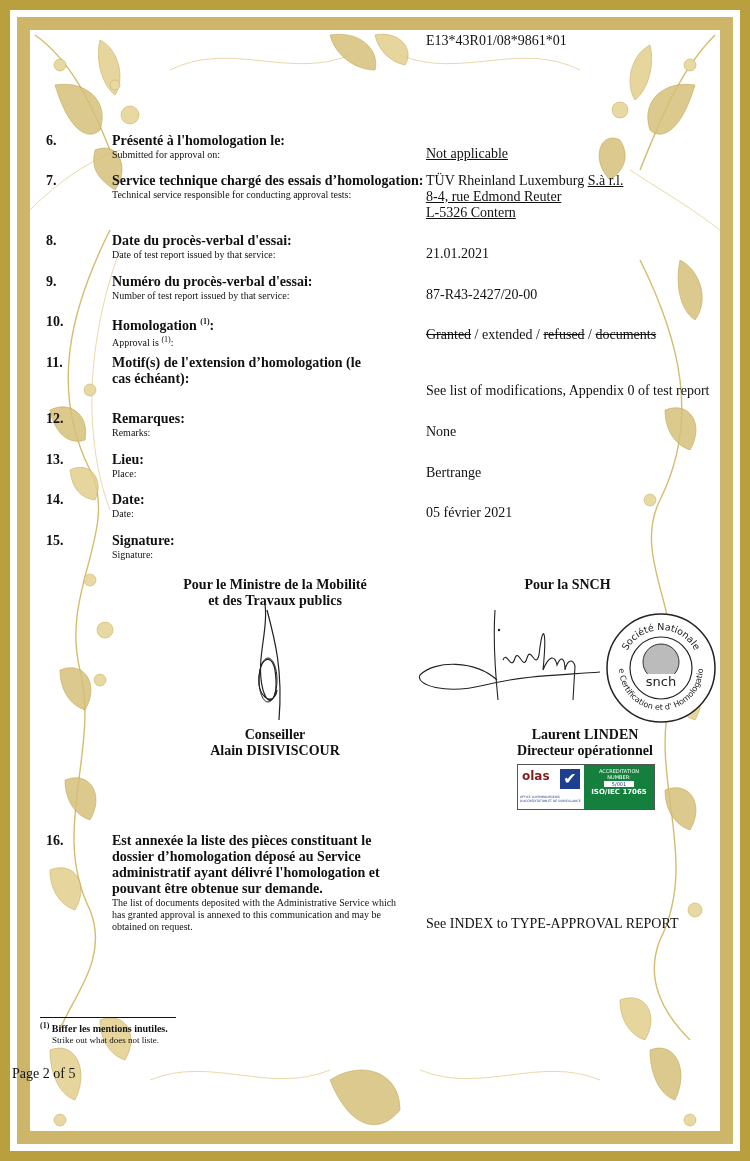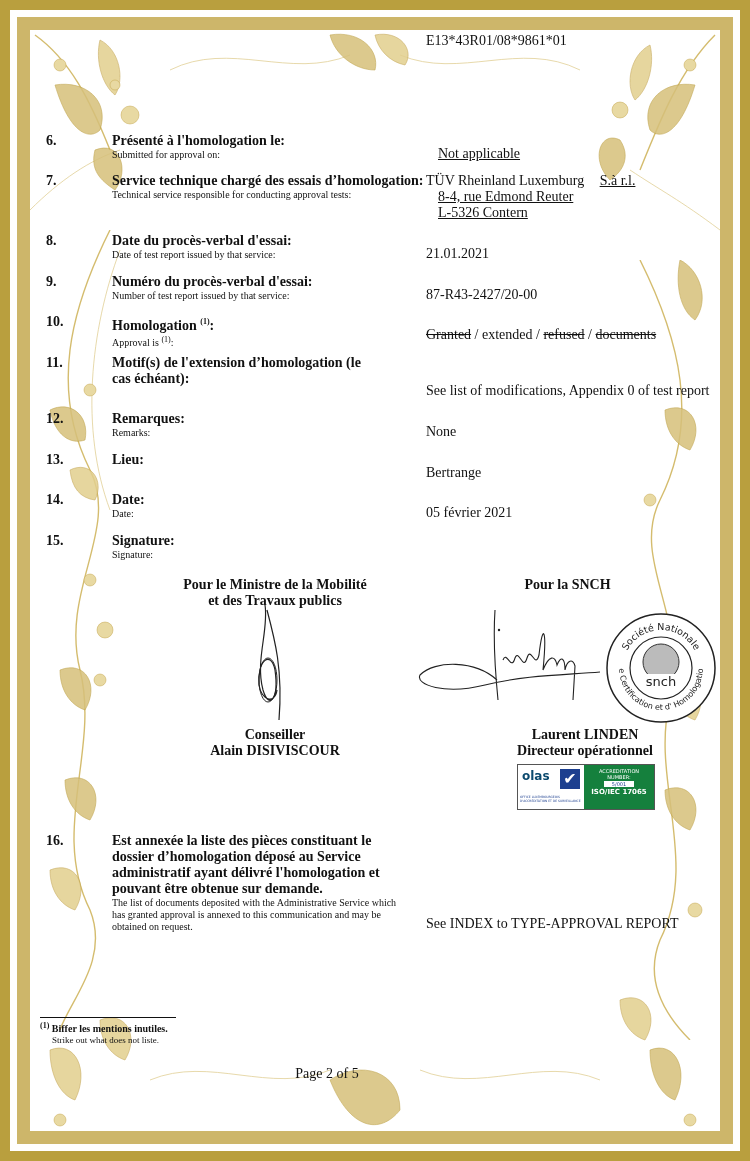--- a/index.html
+++ b/index.html
@@ -29,38 +29,38 @@
   .flower { fill: #e8d9a2; stroke: #c4a74f; stroke-width: 0.5; }
 
   .ref { position: absolute; left: 426px; top: 33px; font-size: 14px; }
 
   .row { position: absolute; left: 0; width: 750px; }
   .num { position: absolute; left: 46px; font-weight: bold; font-size: 14px; }
   .label { position: absolute; left: 112px; width: 300px; }
   .fr { font-weight: bold; font-size: 14px; line-height: 16px; }
   .en { font-size: 10px; line-height: 12px; }
   .val { position: absolute; left: 426px; font-size: 14px; line-height: 16px; }
-  .u { text-decoration: underline; margin-left: 12px; }
+  .u { text-decoration: underline; }
   .strike { text-decoration: line-through; }
   sup { font-size: 8px; }
 
   .sig-block { position: absolute; text-align: center; font-weight: bold; font-size: 14px; line-height: 16px; }
   .stamp {
     position: absolute; left: 605px; top: 612px; width: 112px; height: 112px;
   }
   .olas {
     position: absolute; left: 517px; top: 764px; width: 136px; height: 44px;
     display: flex; border: 1px solid #555;
   }
   .olas-left { width: 66px; background: #fff; position: relative; }
   .olas-right { flex: 1; background: #15803d; color: #fff; text-align: center; font-family: "DejaVu Sans", sans-serif; }
 
   .footnote-line { position: absolute; left: 40px; top: 1017px; width: 136px; border-top: 1px solid #111; }
   .footnote { position: absolute; left: 40px; top: 1020px; }
-  .page-num { position: absolute; left: 4px; width: 646px; top: 1066px; text-align: center; font-size: 14px; }
+  .page-num { position: absolute; left: 12px; width: 646px; top: 1066px; font-size: 14px; }
 </style>
 </head>
 <body>
 
 <div class="frame-outer"></div>
 <div class="frame-band"></div>
 <div class="page"></div>
 
 <svg class="deco" style="left:30px;top:30px" width="160" height="220" viewBox="0 0 160 220">
   <path class="vine" d="M5,5 C40,30 60,70 80,120"></path>
@@ -188,20 +188,21 @@
     <div class="fr">Remarques:</div>
     <div class="en">Remarks:</div>
   </div>
   <div class="val" style="top:13px">None</div>
 </div>
 
 <div class="row" style="top:452px">
   <div class="num">13.</div>
   <div class="label">
     <div class="fr">Lieu:</div>
+    <div class="en">Place:</div>
   </div>
   <div class="val" style="top:13px">Bertrange</div>
 </div>
 
 <div class="row" style="top:492px">
   <div class="num">14.</div>
   <div class="label">
     <div class="fr">Date:</div>
     <div class="en">Date:</div>
   </div>
@@ -247,21 +248,21 @@
   <rect x="38" y="62" width="36" height="14" fill="#fff"></rect>
   <text x="56" y="74" text-anchor="middle" font-family="DejaVu Sans, sans-serif" font-size="13" fill="#222">snch</text>
 </svg>
 <div class="sig-block" style="left:480px;top:727px;width:210px">
   <div>Laurent LINDEN</div>
   <div>Directeur opérationnel</div>
 </div>
 
 <div class="olas">
   <div class="olas-left">
-    <div style="position:absolute;left:4px;top:4px;font-family:'DejaVu Sans',sans-serif;font-weight:bold;font-size:12px;color:#0c4a6e;">olas</div>
+    <div style="position:absolute;left:4px;top:4px;font-family:'DejaVu Sans',sans-serif;font-weight:bold;font-size:12px;color:#7f1d1d;">olas</div>
     <div style="position:absolute;right:4px;top:4px;width:20px;height:20px;background:#1c3f8f;color:#fff;font-size:16px;line-height:20px;text-align:center;">✔</div>
     <div style="position:absolute;left:2px;top:30px;width:62px;font-family:'DejaVu Sans',sans-serif;font-size:3px;line-height:4px;color:#1c3f8f;overflow:hidden;height:10px;">OFFICE LUXEMBOURGEOIS D'ACCRÉDITATION ET DE SURVEILLANCE</div>
   </div>
   <div class="olas-right">
     <div style="font-size:5px;margin-top:3px;">ACCREDITATION</div>
     <div style="font-size:5px;">NUMBER:</div>
     <div style="font-size:5px;background:#fff;color:#1c3f8f;width:30px;margin:1px auto;">5/001</div>
     <div style="font-size:7px;font-weight:bold;">ISO/IEC 17065</div>
   </div>
 </div>

